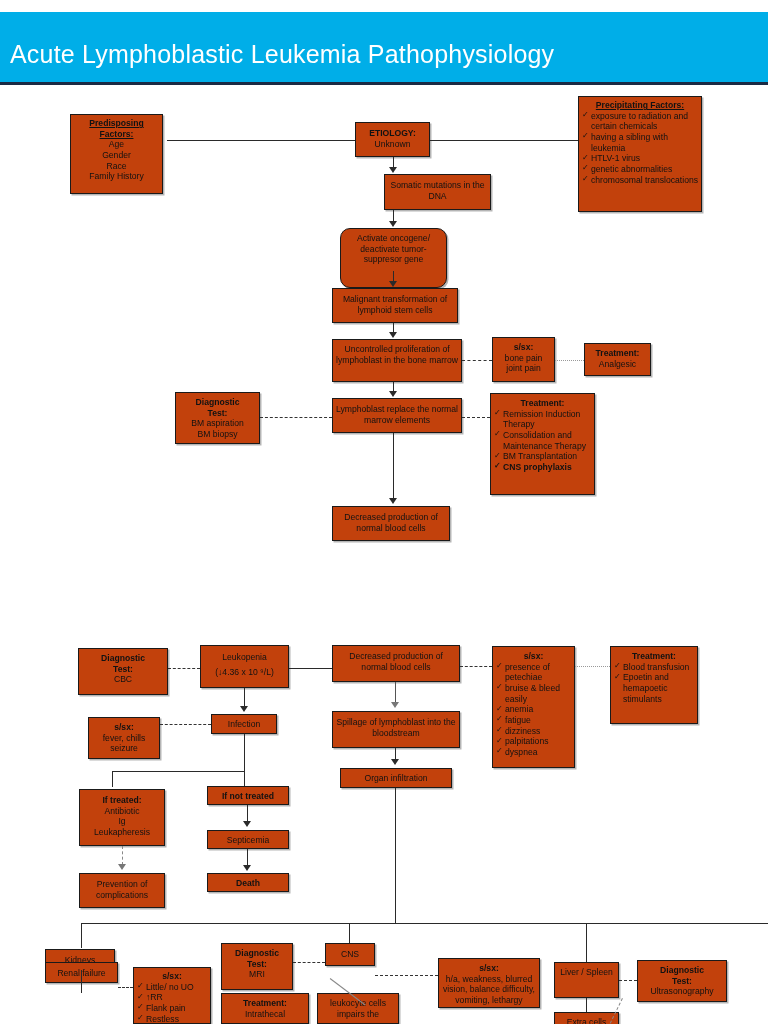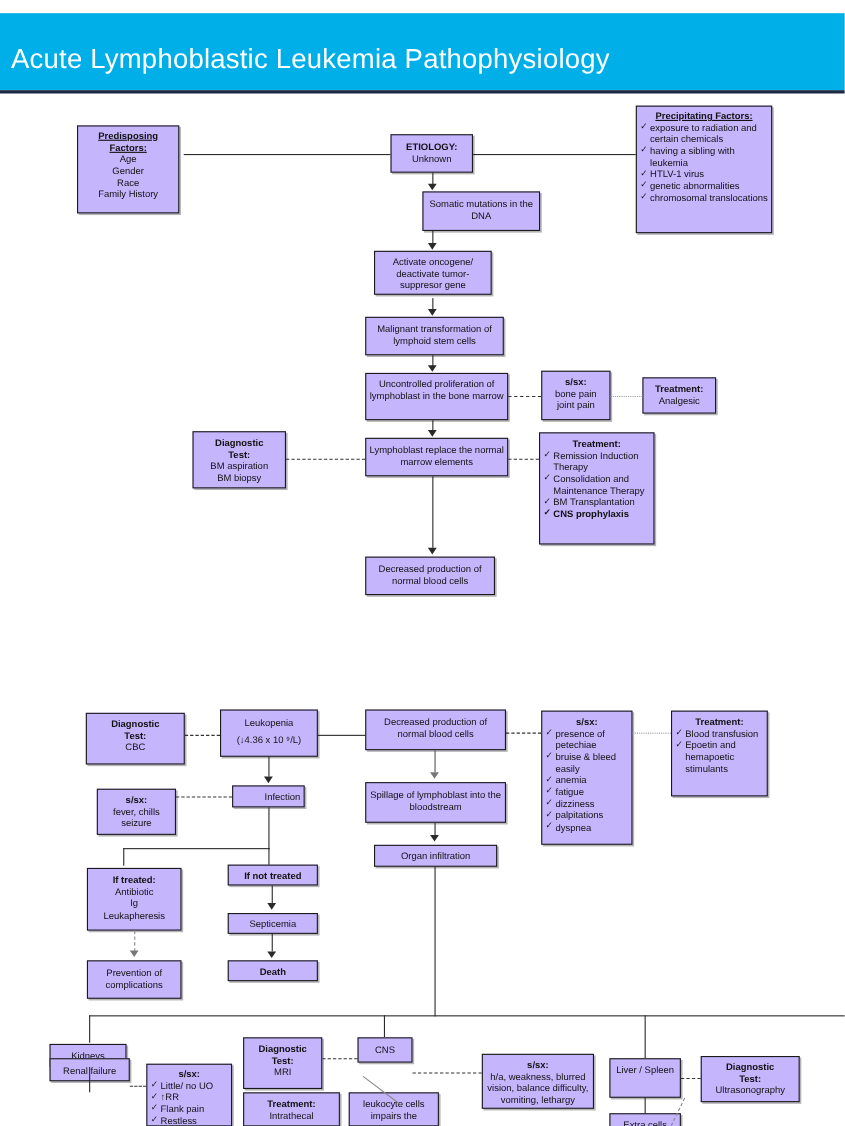--- a/index.html
+++ b/index.html
@@ -22,21 +22,21 @@
   #banner-title{
     position:absolute;left:10px;top:40px;
     font-size:25px;color:#ffffff;letter-spacing:.2px;
     white-space:nowrap;
   }
   
   #canvas{position:absolute;left:0;top:0;width:768px;height:1024px;}
   .box{
     position:absolute;
     border:1.4px solid #1a1a1a;
-    background:#c4b5fd;
+    background:#c2410c;
     box-sizing:border-box;
     font-size:8.6px;
     line-height:1.24;
     color:#121212;
     text-align:center;
     padding:3px 3px;
     box-shadow:1.5px 1.5px 0 rgba(120,120,120,.55);
     overflow:hidden;
   }
   .box .hd{font-weight:bold;}
@@ -103,21 +103,21 @@
 
   <div class="ln h" style="left:167px;top:140px;width:188px;"></div>
   <div class="ln h" style="left:430px;top:140px;width:148px;"></div>
 
   <div class="box" style="left:340px;top:174px;width:107px;height:36px;padding-top:5px;margin-left:44px;">
     <div>Somatic mutations in the DNA</div>
   </div>
   <div class="ln v" style="left:393px;top:157px;height:12px;"></div>
   <div class="arrow" style="left:389px;top:167px;"></div>
 
-  <div class="box" style="left:340px;top:228px;width:107px;height:40px;padding-top:4px;">
+  <div class="box" style="left:340px;top:228px;width:107px;height:60px;padding-top:4px;border-radius:10px;">
     <div>Activate oncogene/ deactivate tumor-suppresor gene</div>
   </div>
   <div class="ln v" style="left:393px;top:210px;height:12px;"></div>
   <div class="arrow" style="left:389px;top:221px;"></div>
 
   <div class="box" style="left:332px;top:288px;width:126px;height:35px;padding-top:5px;">
     <div>Malignant transformation of lymphoid stem cells</div>
   </div>
   <div class="ln v" style="left:393px;top:271px;height:11px;"></div>
   <div class="arrow" style="left:389px;top:281px;"></div>
@@ -182,21 +182,21 @@
     <div>Leukopenia</div>
     <div style="margin-top:4px;">(↓4.36 x 10 ⁹/L)</div>
   </div>
   <div class="dash" style="left:168px;top:668px;width:32px;"></div>
 
   <div class="box" style="left:332px;top:645px;width:128px;height:37px;padding-top:5px;">
     <div>Decreased production of normal blood cells</div>
   </div>
   <div class="ln h" style="left:289px;top:668px;width:43px;"></div>
 
-  <div class="box" style="left:211px;top:714px;width:66px;height:20px;padding-top:4px;text-align:right;">
+  <div class="box" style="left:211px;top:714px;width:66px;height:20px;padding-top:4px;">
     <div>Infection</div>
   </div>
   <div class="ln v" style="left:244px;top:688px;height:18px;"></div>
   <div class="arrow" style="left:240px;top:706px;"></div>
 
   <div class="box" style="left:88px;top:717px;width:72px;height:42px;padding-top:4px;">
     <div class="hd">s/sx:</div>
     <div>fever, chills</div>
     <div>seizure</div>
   </div>

